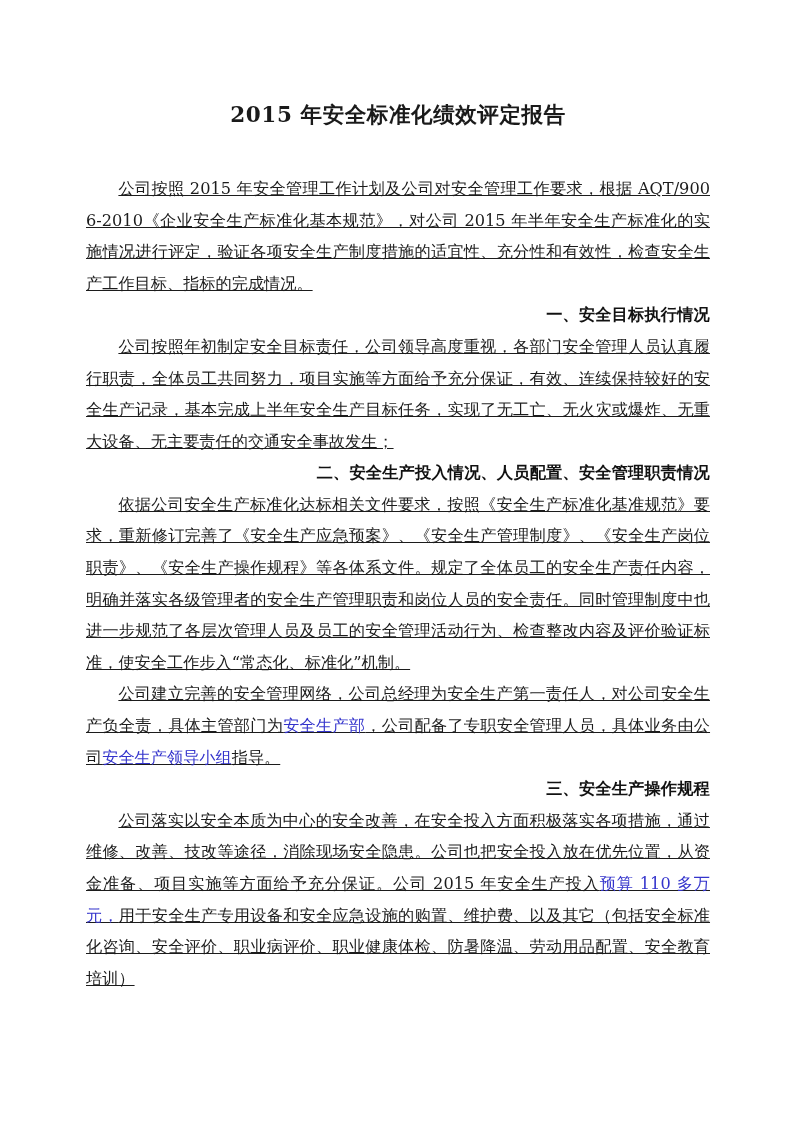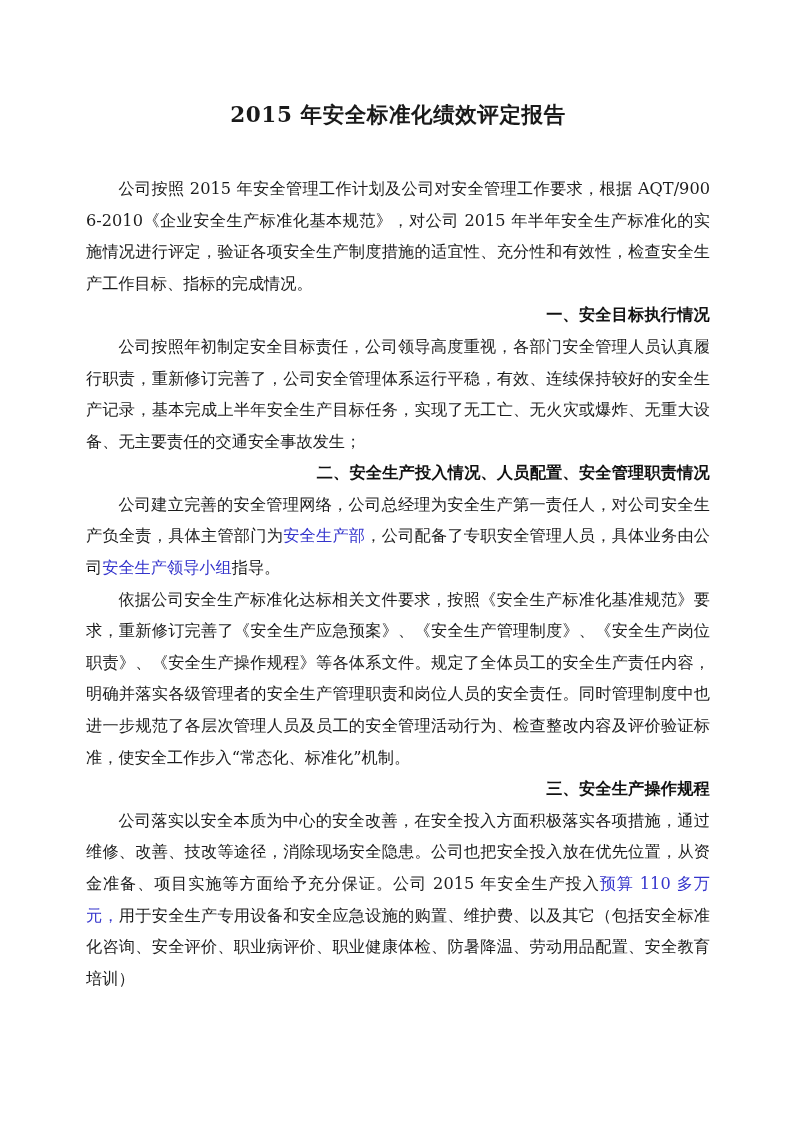--- a/index.html
+++ b/index.html
@@ -46,20 +46,21 @@
     line-height: 31.6px;
     margin: 0;
     text-align: justify;
     text-justify: inter-ideograph;
     text-align-last: left;
     color: #1c1c1c;
     word-break: break-all;
   }
   p.indent {
     text-indent: 2em;
+    text-decoration: underline;
   }
   p.heading {
     font-size: 16.2px;
     line-height: 31.6px;
     margin: 0;
     font-weight: bold;
     text-indent: 2em;
     color: #111111;
     letter-spacing: 0.2px;
     text-align: right;
@@ -76,26 +77,26 @@
 
     <h1 class="doc-title">2015 年安全标准化绩效评定报告</h1>
 
     <div class="spacer-after-title"></div>
 
     <p class="para indent">公司按照 2015 年安全管理工作计划及公司对安全管理工作要求，根据 AQT/9006-2010《企业安全生产标准化基本规范》，对公司 2015 年半年安全生产标准化的实施情况进行评定，验证各项安全生产制度措施的适宜性、充分性和有效性，检查安全生产工作目标、指标的完成情况。</p>
 
 
     <p class="heading">一、安全目标执行情况</p>
 
-    <p class="para indent">公司按照年初制定安全目标责任，公司领导高度重视，各部门安全管理人员认真履行职责，重新修订完善了，公司安全管理体系运行平稳，有效、连续保持较好的安全生产记录，基本完成上半年安全生产目标任务，实现了无工亡、无火灾或爆炸、无重大设备、无主要责任的交通安全事故发生；</p>
+    <p class="para indent">公司按照年初制定安全目标责任，公司领导高度重视，各部门安全管理人员认真履行职责，全体员工共同努力，项目实施等方面给予充分保证，有效、连续保持较好的安全生产记录，基本完成上半年安全生产目标任务，实现了无工亡、无火灾或爆炸、无重大设备、无主要责任的交通安全事故发生；</p>
 
     <p class="heading">二、安全生产投入情况、人员配置、安全管理职责情况</p>
 
+    <p class="para indent">依据公司安全生产标准化达标相关文件要求，按照《安全生产标准化基准规范》要求，重新修订完善了《安全生产应急预案》、《安全生产管理制度》、《安全生产岗位职责》、《安全生产操作规程》等各体系文件。规定了全体员工的安全生产责任内容，明确并落实各级管理者的安全生产管理职责和岗位人员的安全责任。同时管理制度中也进一步规范了各层次管理人员及员工的安全管理活动行为、检查整改内容及评价验证标准，使安全工作步入“常态化、标准化”机制。</p>
+
     <p class="para indent"><span>公司建立完善的安全管理网络，公司总经理为安全生产第一责任人，对公司安全生产负全责，具体主管部门为</span><span class="blue">安全生产部</span><span>，公司配备了专职安全管理人员，具体业务由公司</span><span class="blue">安全生产领导小组</span><span>指导。</span></p>
-
-    <p class="para indent">依据公司安全生产标准化达标相关文件要求，按照《安全生产标准化基准规范》要求，重新修订完善了《安全生产应急预案》、《安全生产管理制度》、《安全生产岗位职责》、《安全生产操作规程》等各体系文件。规定了全体员工的安全生产责任内容，明确并落实各级管理者的安全生产管理职责和岗位人员的安全责任。同时管理制度中也进一步规范了各层次管理人员及员工的安全管理活动行为、检查整改内容及评价验证标准，使安全工作步入“常态化、标准化”机制。</p>
 
     <p class="heading">三、安全生产操作规程</p>
 
     <p class="para indent"><span>公司落实以安全本质为中心的安全改善，在安全投入方面积极落实各项措施，通过维修、改善、技改等途径，消除现场安全隐患。公司也把安全投入放在优先位置，从资金准备、项目实施等方面给予充分保证。公司 2015 年安全生产投入</span><span class="blue">预算 110 多万元，</span><span>用于安全生产专用设备和安全应急设施的购置、维护费、以及其它（包括安全标准化咨询、安全评价、职业病评价、职业健康体检、防暑降温、劳动用品配置、安全教育培训）</span></p>
 
   </div>
 </div>
 
 </body></html>

